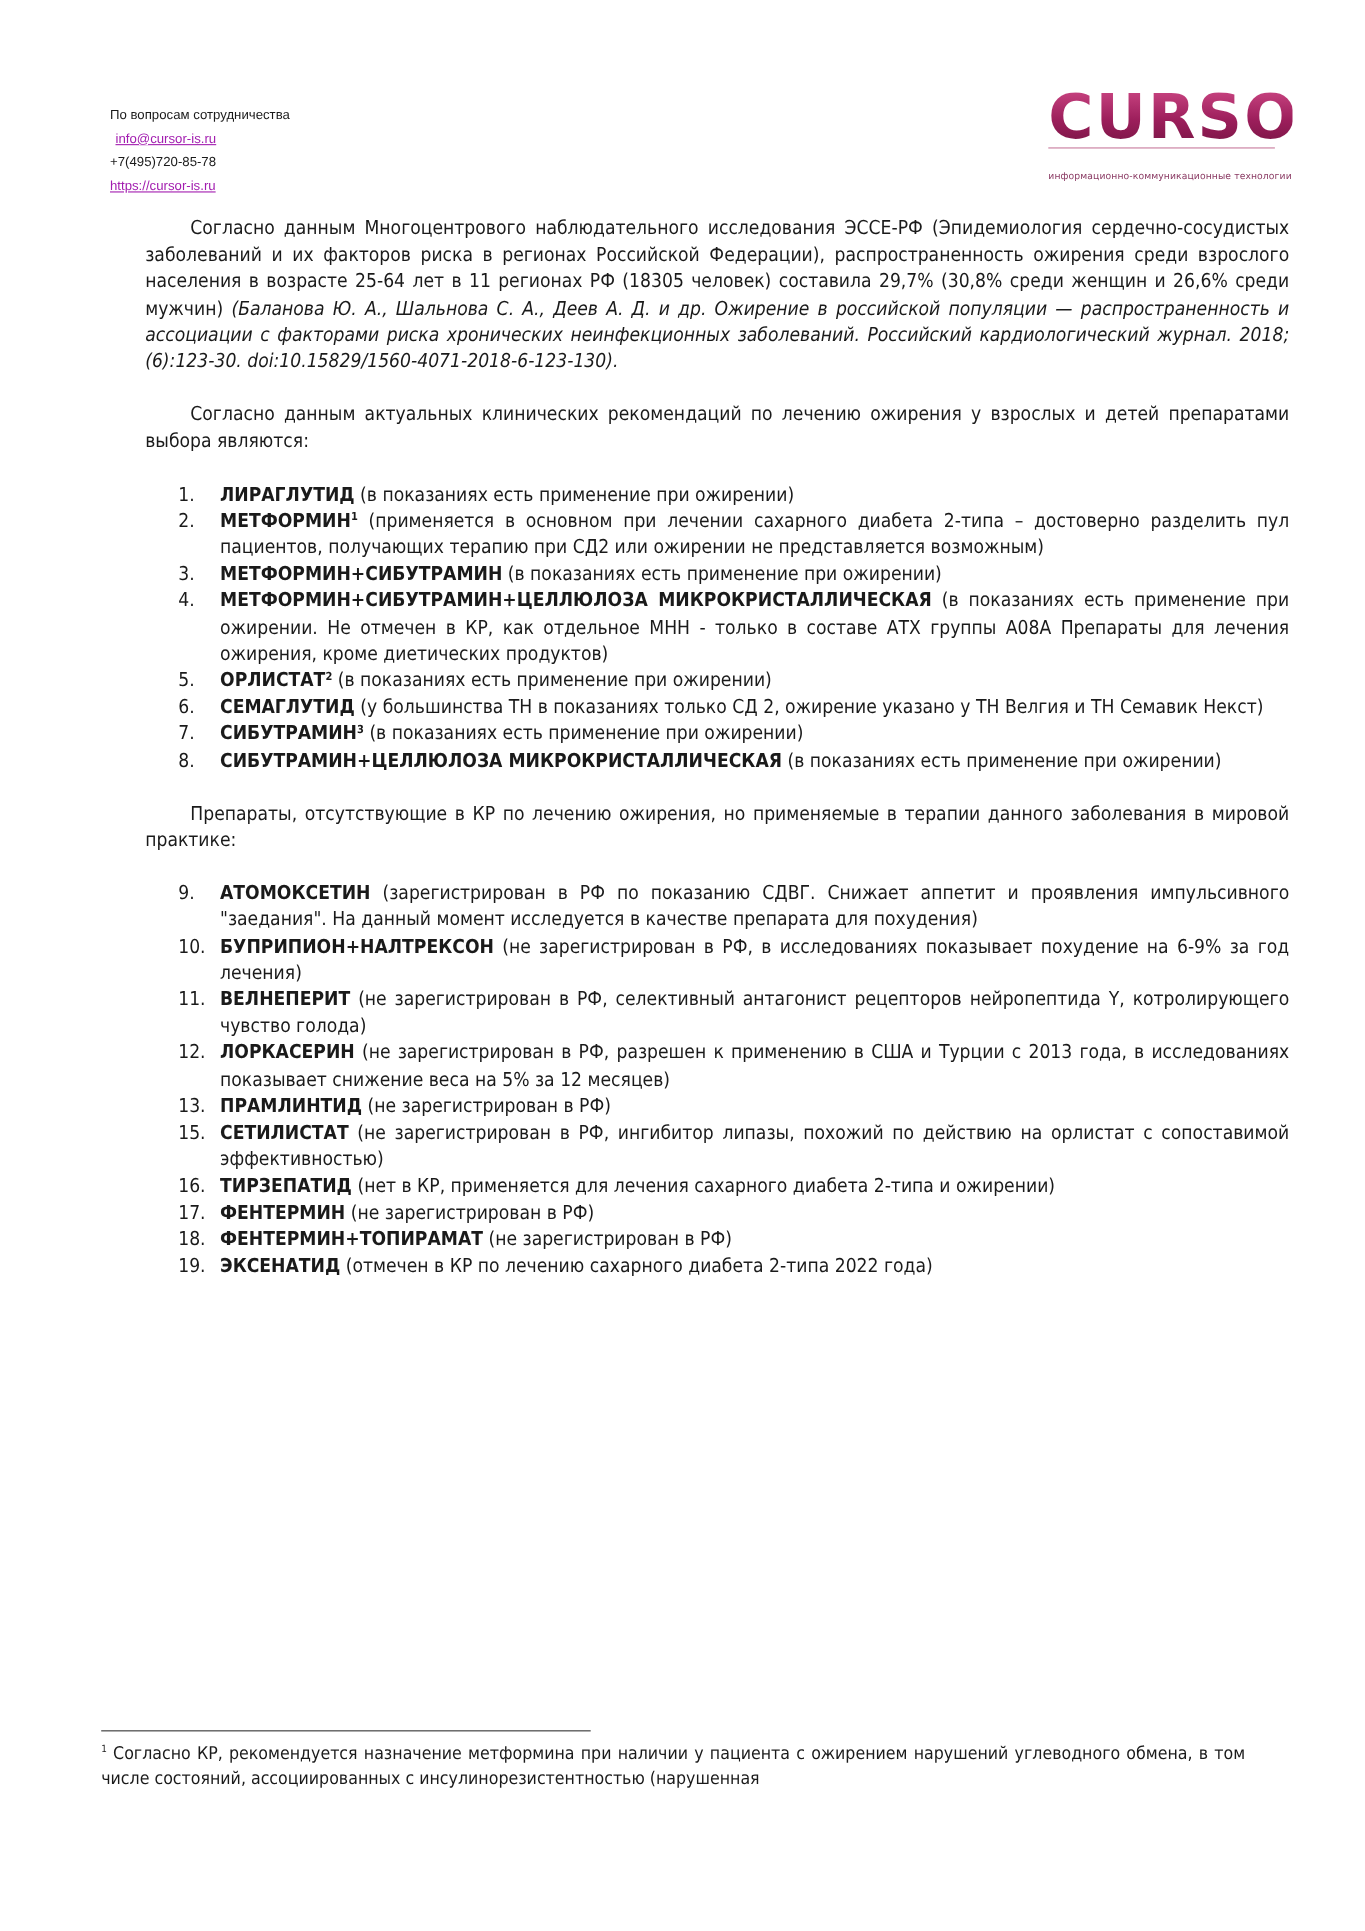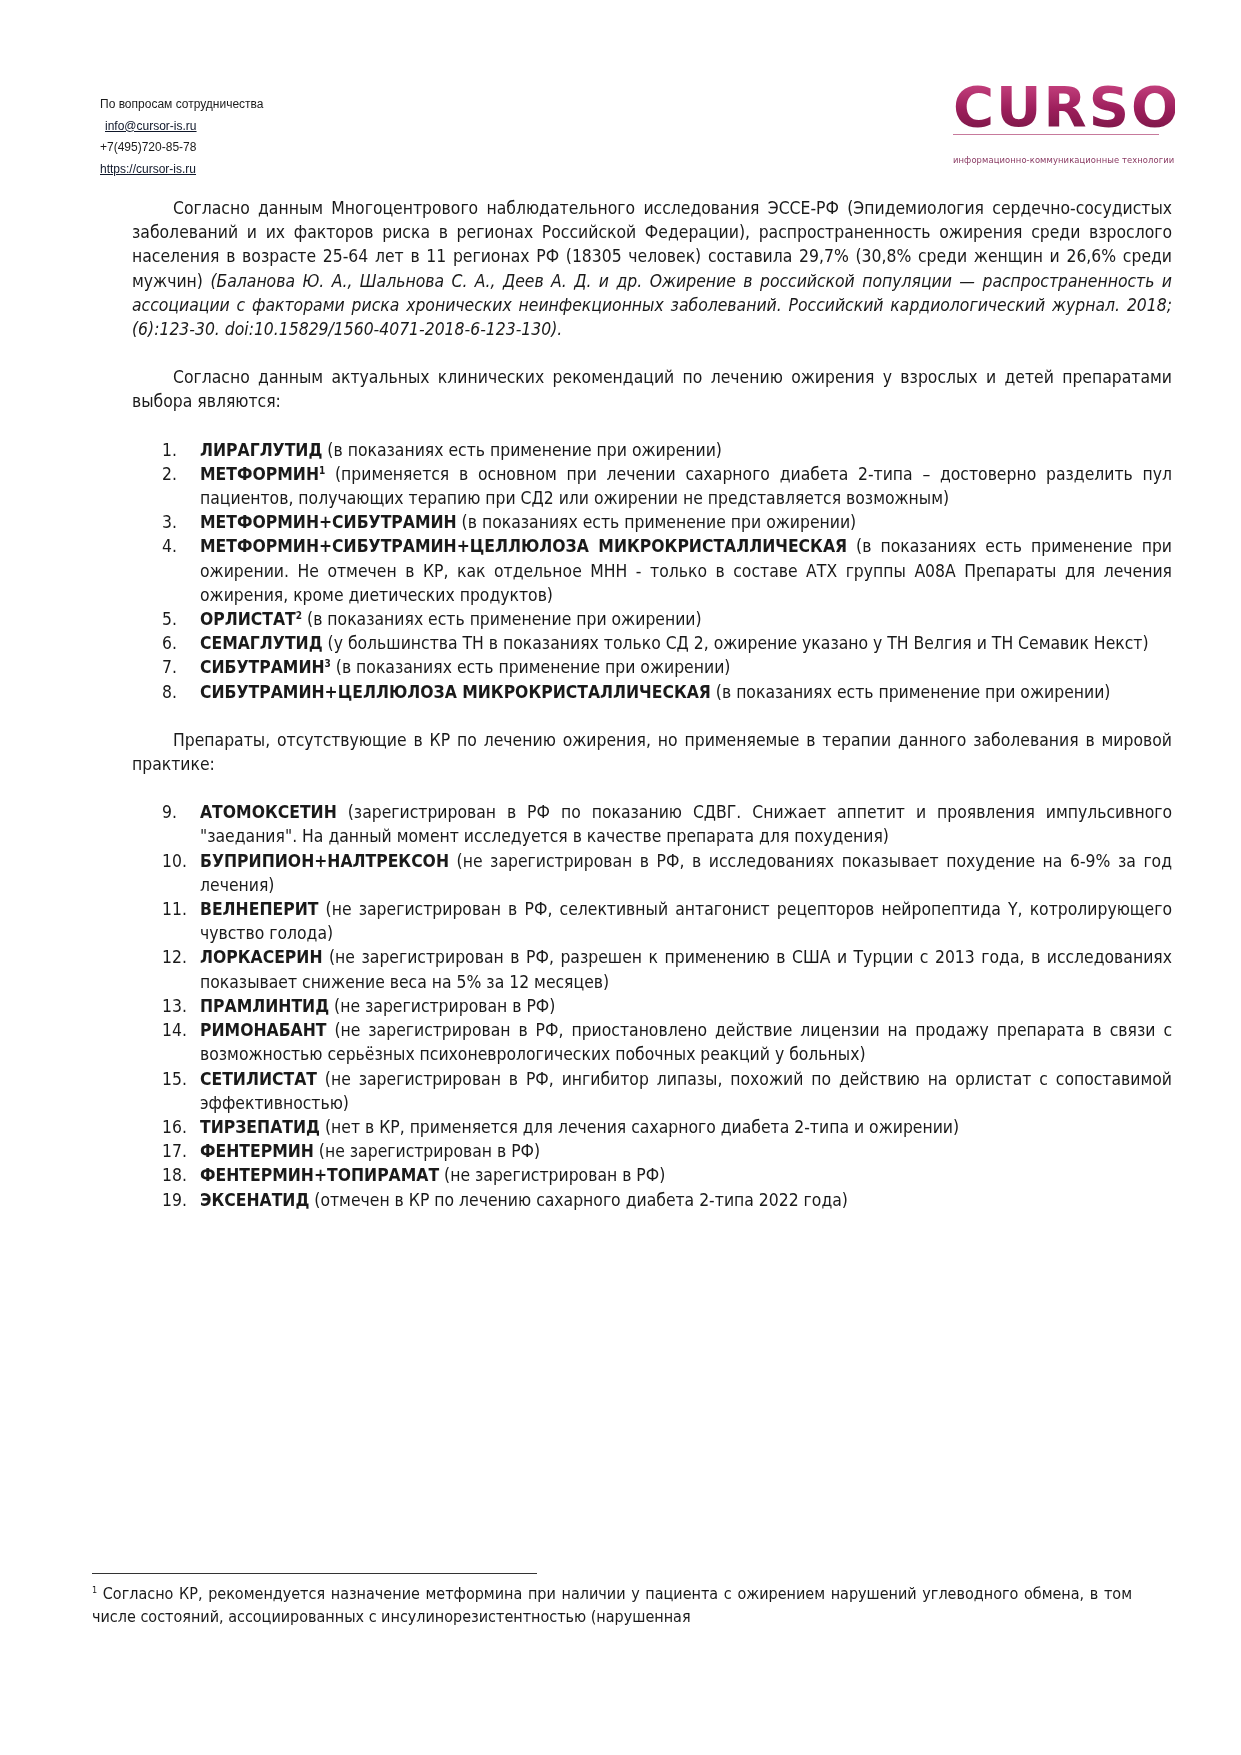--- a/index.html
+++ b/index.html
@@ -4,21 +4,21 @@
 <style>
   html, body { margin: 0; padding: 0; background: #ffffff; }
   body {
     width: 1241px; height: 1755px; position: relative; overflow: hidden;
     font-family: "DejaVu Sans", sans-serif; color: #1a1a1a;
   }
   .contact {
     position: absolute; left: 100px; top: 94px;
     font-size: 12px; line-height: 21.5px; font-family: Liberation Sans, sans-serif;
   }
-  .contact a { color: #0f172a; text-decoration: underline; }
+  .contact a { color: #a21caf; text-decoration: underline; }
   .contact .email { padding-left: 5px; }
   .logo {
     position: absolute; left: 953px; top: 84px; width: 222px;
   }
   .logo-word {
     font-family: "DejaVu Sans", sans-serif; font-weight: bold;
     font-size: 56px; letter-spacing: 2px; line-height: 46px;
     color: #a0245f;
     background: linear-gradient(180deg, #c4407d 0%, #9c1e5b 55%, #7d1748 100%);
     -webkit-background-clip: text; background-clip: text;
@@ -97,21 +97,20 @@
   <div class="gap1"></div>
   <p class="indent">Препараты, отсутствующие в КР по лечению ожирения, но применяемые в терапии данного заболевания в мировой практике:</p>
   <div class="gap2"></div>
 
   <ol id="world-list">
       <li><span class="num">9.</span><span class="drug">АТОМОКСЕТИН</span><span> (зарегистрирован в РФ по показанию СДВГ. Снижает аппетит и проявления импульсивного "заедания". На данный момент исследуется в качестве препарата для похудения)</span></li>
       <li><span class="num">10.</span><span class="drug">БУПРИПИОН+НАЛТРЕКСОН</span><span> (не зарегистрирован в РФ, в исследованиях показывает похудение на 6-9% за год лечения)</span></li>
       <li><span class="num">11.</span><span class="drug">ВЕЛНЕПЕРИТ</span><span> (не зарегистрирован в РФ, селективный антагонист рецепторов нейропептида Y, котролирующего чувство голода)</span></li>
       <li><span class="num">12.</span><span class="drug">ЛОРКАСЕРИН</span><span> (не зарегистрирован в РФ, разрешен к применению в США и Турции с 2013 года, в исследованиях показывает снижение веса на 5% за 12 месяцев)</span></li>
       <li><span class="num">13.</span><span class="drug">ПРАМЛИНТИД</span><span> (не зарегистрирован в РФ)</span></li>
-      <li><span class="num">14.</span><span class="drug">РИМОНАБАНТ</span><span> (не зарегистрирован в РФ, приостановлено действие лицензии на продажу препарата в связи с возможностью серьёзных психоневрологических побочных реакций у больных)</span></li>
       <li><span class="num">15.</span><span class="drug">СЕТИЛИСТАТ</span><span> (не зарегистрирован в РФ, ингибитор липазы, похожий по действию на орлистат с сопоставимой эффективностью)</span></li>
       <li><span class="num">16.</span><span class="drug">ТИРЗЕПАТИД</span><span> (нет в КР, применяется для лечения сахарного диабета 2-типа и ожирении)</span></li>
       <li><span class="num">17.</span><span class="drug">ФЕНТЕРМИН</span><span> (не зарегистрирован в РФ)</span></li>
       <li><span class="num">18.</span><span class="drug">ФЕНТЕРМИН+ТОПИРАМАТ</span><span> (не зарегистрирован в РФ)</span></li>
       <li><span class="num">19.</span><span class="drug">ЭКСЕНАТИД</span><span> (отмечен в КР по лечению сахарного диабета 2-типа 2022 года)</span></li>
     </ol>
 </div>
 
 <div class="footnote-rule"></div>
 <div class="footnote"><sup>1</sup><span> Согласно КР, рекомендуется назначение метформина при наличии у пациента с ожирением нарушений углеводного обмена, в том числе состояний, ассоциированных с инсулинорезистентностью (нарушенная</span></div>

